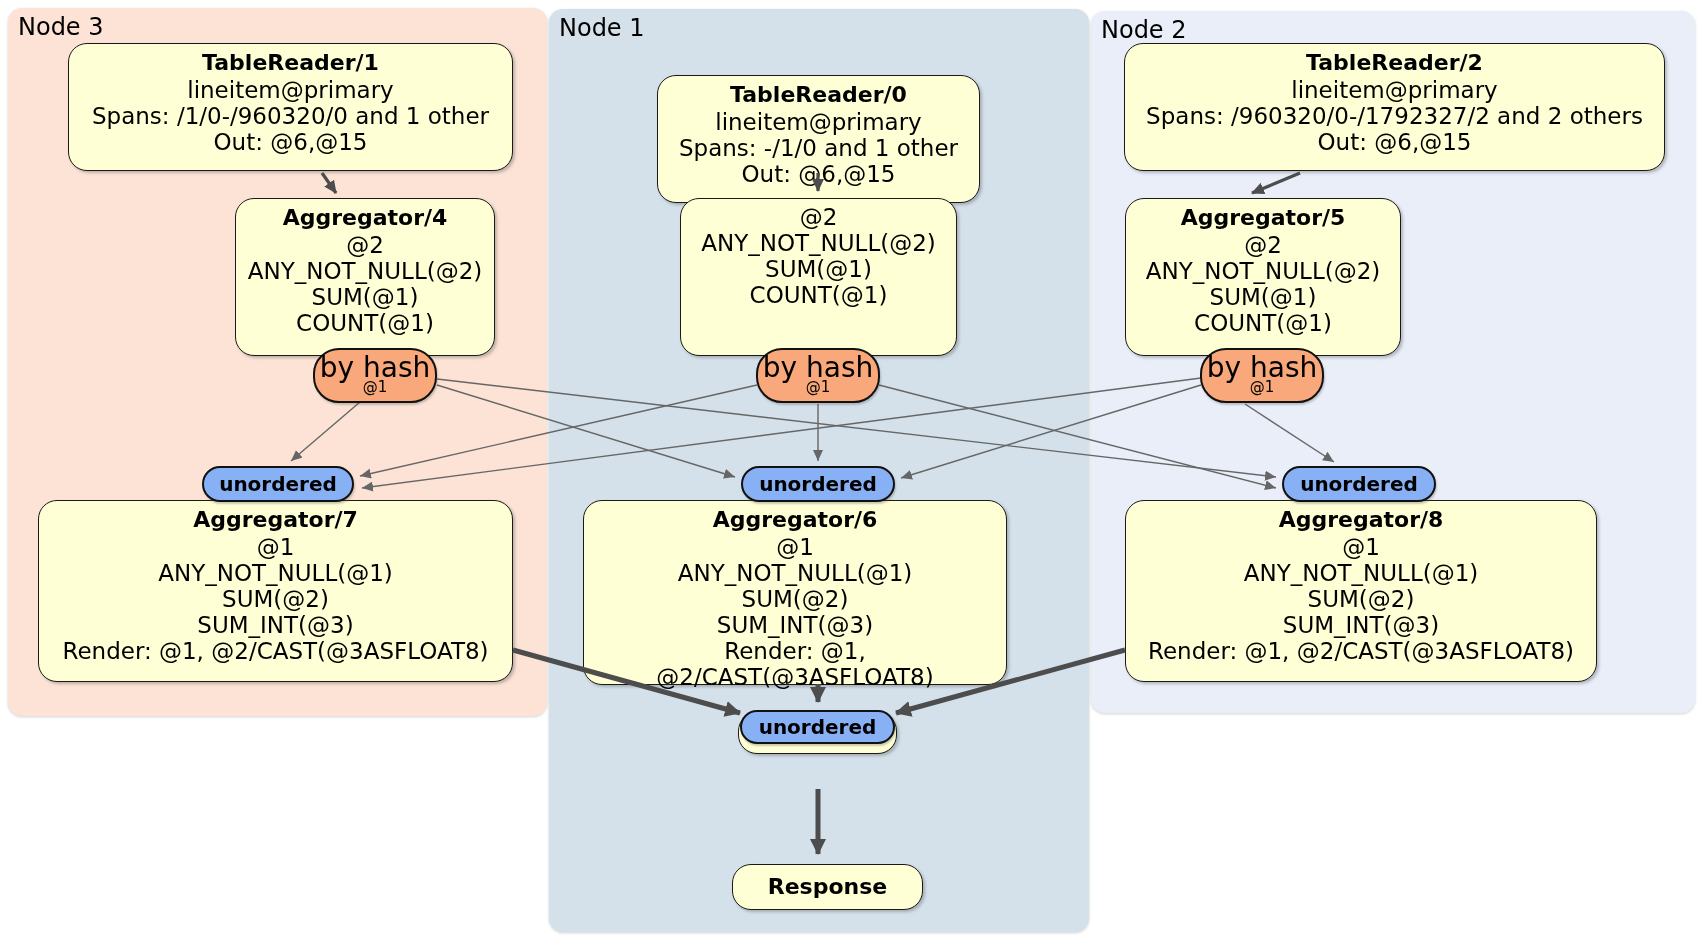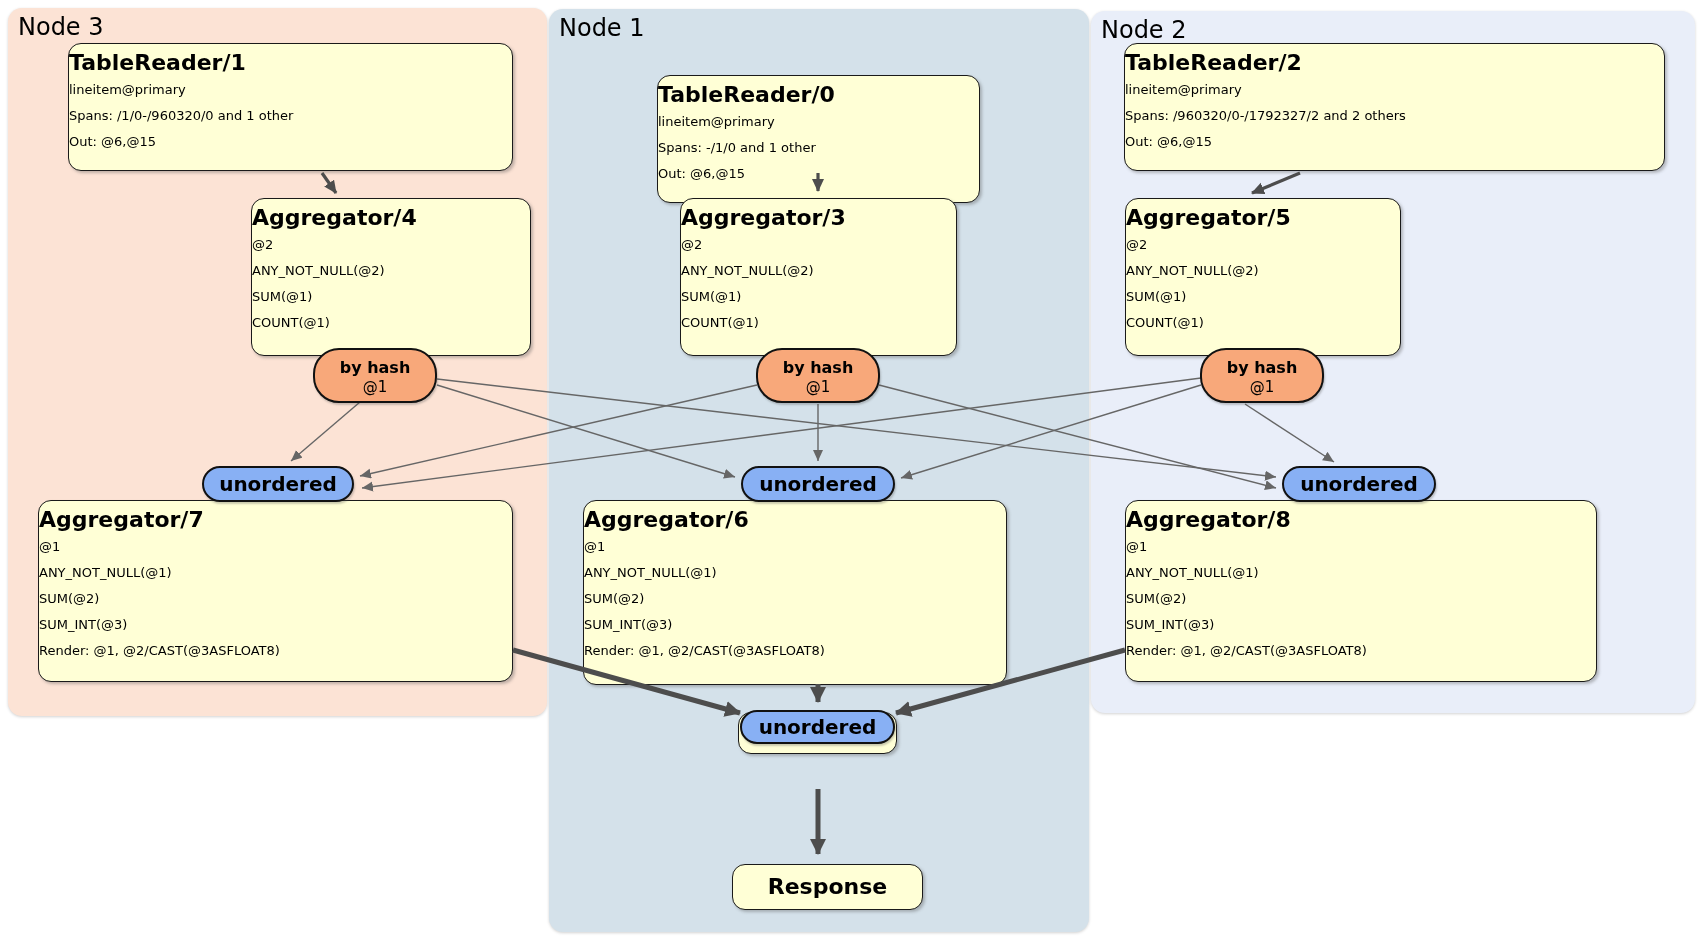--- a/index.html
+++ b/index.html
@@ -7,31 +7,31 @@
        font-family:"DejaVu Sans",sans-serif;color:#000;}
 
   .region{position:absolute;border-radius:14px;box-shadow:0 1px 3px rgba(0,0,0,0.18);z-index:0;}
   .region-label{font-size:24px;margin:5px 0 0 10px;color:#000;}
 
   .edges{position:absolute;left:0;top:0;z-index:3;pointer-events:none;}
   .thin{stroke:#666666;stroke-width:1.4;fill:none;}
   .med{stroke:#4d4d4d;stroke-width:3.2;fill:none;}
   .thick{stroke:#4d4d4d;stroke-width:5;fill:none;}
 
-  .pbox{position:absolute;background:#ffffd6;border:1.5px solid #1a1a1a;border-radius:13px;
-        box-shadow:2px 2px 3px rgba(80,80,80,0.35);text-align:left;z-index:2;
+  .pbox{position:absolute;background:#ffffd6;border:1.5px solid #1a1a1a;border-radius:19px;
+        box-shadow:2px 2px 3px rgba(80,80,80,0.35);text-align:center;z-index:2;
         padding-top:5px;box-sizing:border-box;}
   .pbox-title{font-size:22px;font-weight:bold;line-height:28px;}
-  .pbox-line{font-size:13px;line-height:26px;}
+  .pbox-line{font-size:23px;line-height:26px;}
   .pbox.single{display:flex;align-items:center;justify-content:center;padding-top:0;}
 
   .router{position:absolute;background:#f8a87a;border:2px solid #111;border-radius:26px;
           display:flex;flex-direction:column;align-items:center;justify-content:center;
           box-shadow:1px 2px 2px rgba(80,80,80,0.3);z-index:4;box-sizing:border-box;}
-  .router-title{font-size:16px;font-weight:bold;line-height:23px;}
+  .router-title{font-size:28px;font-weight:normal;line-height:23px;}
   .router-sub{font-size:15px;line-height:17px;}
 
   .sync{position:absolute;background:#88b0f4;border:2px solid #111;border-radius:20px;
         display:flex;align-items:center;justify-content:center;
         box-shadow:1px 2px 2px rgba(80,80,80,0.3);z-index:4;box-sizing:border-box;
         font-size:20px;font-weight:bold;}
 </style>
 </head>
 <body>
 
@@ -57,29 +57,28 @@
   <div class="pbox-line">Spans: -/1/0 and 1 other</div>
   <div class="pbox-line">Out: @6,@15</div>
 </div>
 <div class="pbox" style="left:1124px;top:43px;width:541px;height:128px;">
   <div class="pbox-title">TableReader/2</div>
   <div class="pbox-line">lineitem@primary</div>
   <div class="pbox-line">Spans: /960320/0-/1792327/2 and 2 others</div>
   <div class="pbox-line">Out: @6,@15</div>
 </div>
 
-<div class="pbox" style="left:235px;top:198px;width:280px;height:158px;margin-left:16px;">
+<div class="pbox" style="left:235px;top:198px;width:260px;height:158px;">
   <div class="pbox-title">Aggregator/4</div>
   <div class="pbox-line">@2</div>
   <div class="pbox-line">ANY_NOT_NULL(@2)</div>
   <div class="pbox-line">SUM(@1)</div>
   <div class="pbox-line">COUNT(@1)</div>
 </div>
 <div class="pbox" style="left:680px;top:198px;width:277px;height:158px;">
-  <div class="pbox-title">Aggregator/3</div>
   <div class="pbox-line">@2</div>
   <div class="pbox-line">ANY_NOT_NULL(@2)</div>
   <div class="pbox-line">SUM(@1)</div>
   <div class="pbox-line">COUNT(@1)</div>
 </div>
 <div class="pbox" style="left:1125px;top:198px;width:276px;height:158px;">
   <div class="pbox-title">Aggregator/5</div>
   <div class="pbox-line">@2</div>
   <div class="pbox-line">ANY_NOT_NULL(@2)</div>
   <div class="pbox-line">SUM(@1)</div>

